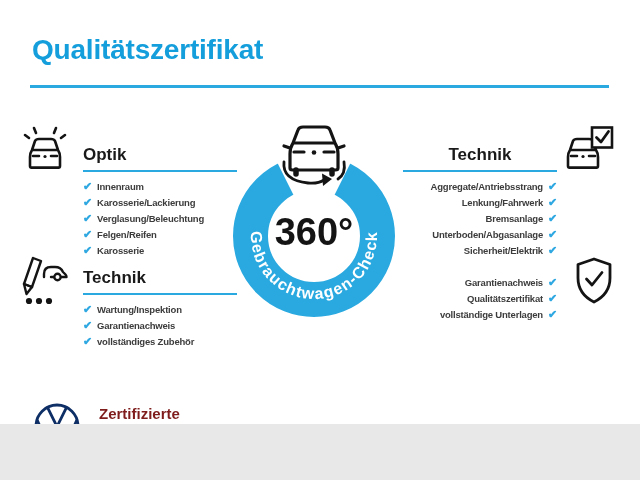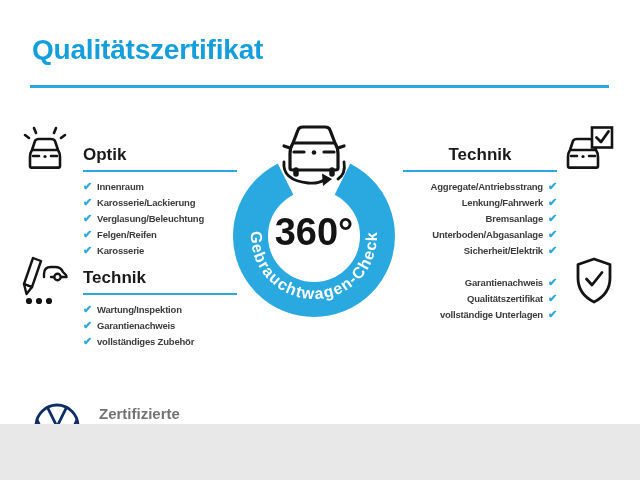--- a/index.html
+++ b/index.html
@@ -39,21 +39,21 @@
   .degrees{
     font-family:"Liberation Sans", sans-serif;font-weight:bold;font-size:38px;fill:#141414;
   }
   .ring-text{
     font-family:"Liberation Sans", sans-serif;font-weight:bold;font-size:16px;
     fill:#ffffff;letter-spacing:1.2px;
   }
   .footer-logo{position:absolute;left:33px;top:402px;}
   .brand{
     position:absolute;left:99px;top:405px;
-    font-size:15px;font-weight:bold;color:#737373;line-height:17px;
+    font-size:15px;font-weight:bold;color:#7f1d1d;line-height:17px;
   }
   svg .stroke{fill:none;stroke:#141414;stroke-linecap:round;stroke-linejoin:round;}
 </style>
 </head>
 <body>
 
 <div class="page">
 
   <h1 class="title">Qualitätszertifikat</h1>
   <div class="title-rule"></div>

